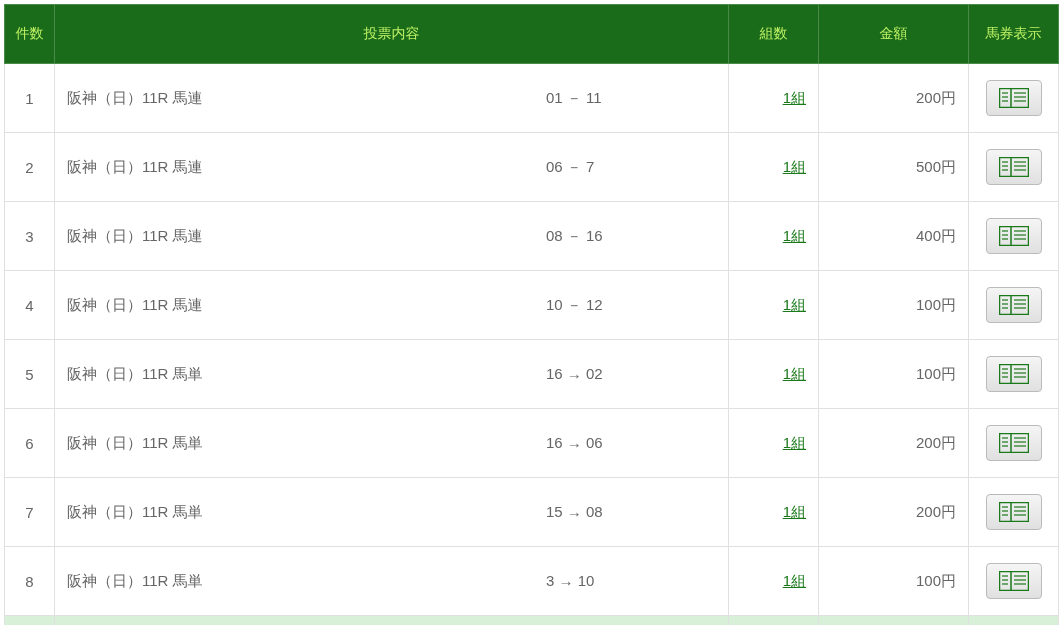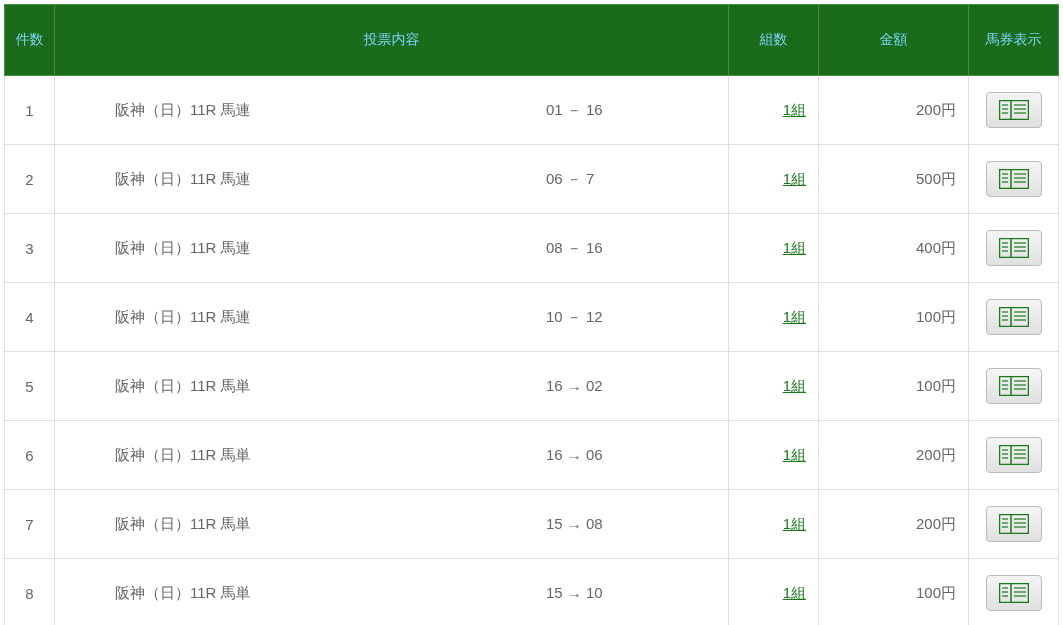--- a/index.html
+++ b/index.html
@@ -10,44 +10,44 @@
     background: #fff;
     padding: 4px;
   }
   table {
     width: 100%;
     border-collapse: collapse;
     table-layout: fixed;
   }
   thead th {
     background: #1a6b1a;
-    color: #7dd3fc;
+    color: #bef264;
     font-weight: normal;
-    padding: 26px 8px;
+    padding: 20px 8px;
     border: 1px solid #4a8a4a;
     text-align: center;
     font-size: 14px;
   }
   tbody td {
     border: 1px solid #e0e0e0;
     padding: 16px 12px;
     vertical-align: middle;
     font-size: 15px;
     color: #666;
   }
   tbody tr.hit td {
     background: #d8f0d8;
   }
   .col-num { width: 50px; text-align: center; position: relative; }
   .col-content { width: auto; }
   .col-pairs { width: 90px; text-align: right; }
   .col-amount { width: 150px; text-align: right; padding-left: 36px; }
   .col-ticket { width: 90px; text-align: center; }
   .content-wrap { display: flex; }
-  .content-label { flex: 1; margin-left: 48px; }
+  .content-label { flex: 1; }
   .content-combo { width: 170px; }
   .pairs-link {
     color: #1a7a1a;
     text-decoration: underline;
     cursor: pointer;
   }
   .ticket-btn {
     display: inline-flex;
     align-items: center;
     justify-content: center;
@@ -81,21 +81,21 @@
     </tr>
   </thead>
   <tbody id="tbody">
   <tr>
     <td class="col-num">
       <span>1</span>
     </td>
     <td class="col-content">
       <div class="content-wrap">
         <span class="content-label">阪神（日）11R 馬連</span>
-        <span class="content-combo">01 － 16</span>
+        <span class="content-combo">01 － 11</span>
       </div>
     </td>
     <td class="col-pairs">
       <span class="pairs-link">1組</span>
     </td>
     <td class="col-amount">
       <span>200円</span>
     </td>
     <td class="col-ticket">
       <span class="ticket-btn">
@@ -298,21 +298,21 @@
       </span>
     </td>
   </tr>
       <tr>
     <td class="col-num">
       <span>8</span>
     </td>
     <td class="col-content">
       <div class="content-wrap">
         <span class="content-label">阪神（日）11R 馬単</span>
-        <span class="content-combo">15 → 10</span>
+        <span class="content-combo">3 → 10</span>
       </div>
     </td>
     <td class="col-pairs">
       <span class="pairs-link">1組</span>
     </td>
     <td class="col-amount">
       <span>100円</span>
     </td>
     <td class="col-ticket">
       <span class="ticket-btn">

